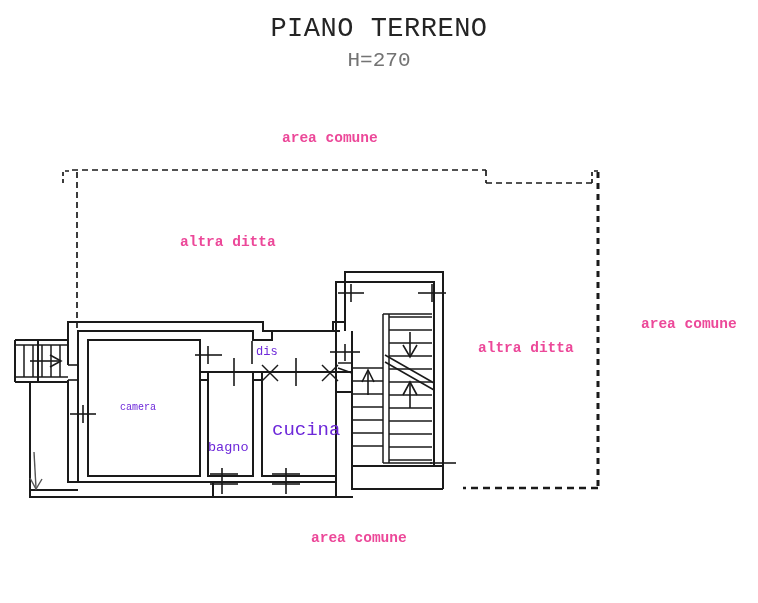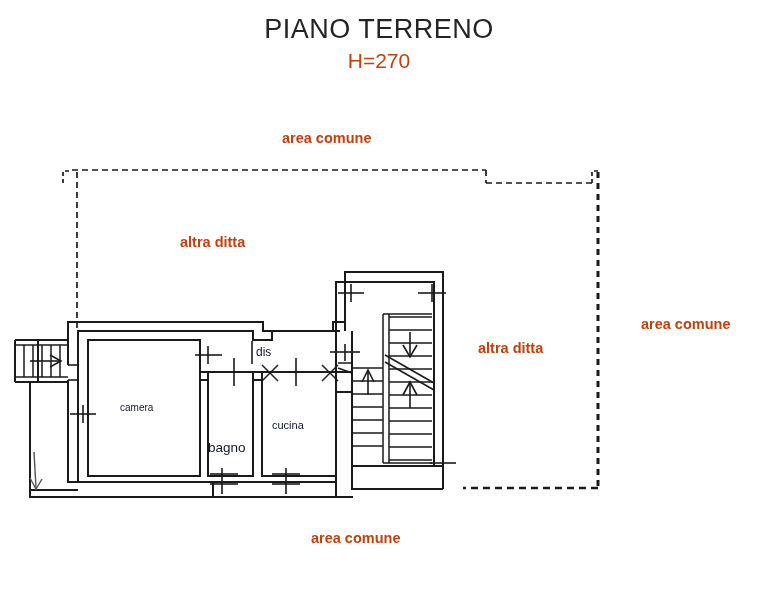--- a/index.html
+++ b/index.html
@@ -14,51 +14,52 @@
     position: relative;
     overflow: hidden;
     font-family: "Liberation Sans", sans-serif;
     color: #1a1a1a;
   }
   #plan-root {
     position: absolute;
     left: 0; top: 0;
     width: 746px;
     height: 603px;
+    font-family: Liberation Mono, monospace;
   }
   .title-block {
     position: absolute;
     left: 0; top: 14px;
     width: 758px;
     text-align: center;
     pointer-events: none;
   }
   .title-main {
     font-size: 27px;
     letter-spacing: 0.5px;
     font-weight: 400;
     color: #242424;
     line-height: 1.15;
   }
   .title-sub {
     font-size: 21px;
     font-weight: 400;
-    color: #c2410c;
+    color: #737373;
     line-height: 1.5;
   }
   .plan-label {
     position: absolute;
     font-weight: bold;
-    color: #c2410c;
+    color: #ec4899;
     white-space: nowrap;
   }
   .room-label {
     position: absolute;
     font-weight: normal;
-    color: #0f172a;
+    color: #6d28d9;
     white-space: nowrap;
   }
   svg.plan-svg {
     position: absolute;
     left: 0; top: 0;
     width: 758px;
     height: 603px;
   }
 </style>
 </head>
@@ -270,17 +271,17 @@
   <div class="plan-label" style="left:478px; top:340px; font-size:14.5px;">altra ditta</div>
 
   <div class="plan-label" style="left:641px; top:316px; font-size:14.5px;">area comune</div>
 
   <div class="plan-label" style="left:311px; top:530px; font-size:14.5px;">area comune</div>
 
   <div class="room-label" style="left:120px; top:402px; font-size:10px;">camera</div>
 
   <div class="room-label" style="left:208px; top:440px; font-size:13.5px;">bagno</div>
 
-  <div class="room-label" style="left:272px; top:419px; font-size:11px;">cucina</div>
+  <div class="room-label" style="left:272px; top:419px; font-size:19px;">cucina</div>
 
   <div class="room-label" style="left:256px; top:345px; font-size:12px;">dis</div>
 
 </div>
 
 </body></html>

